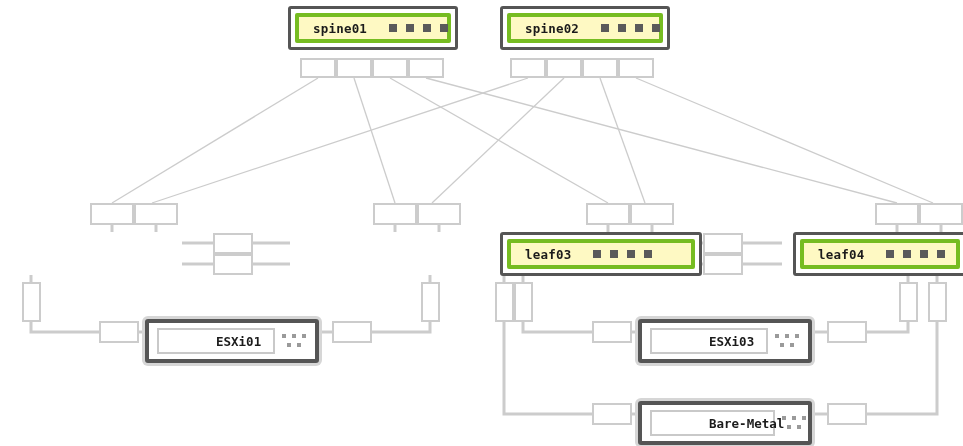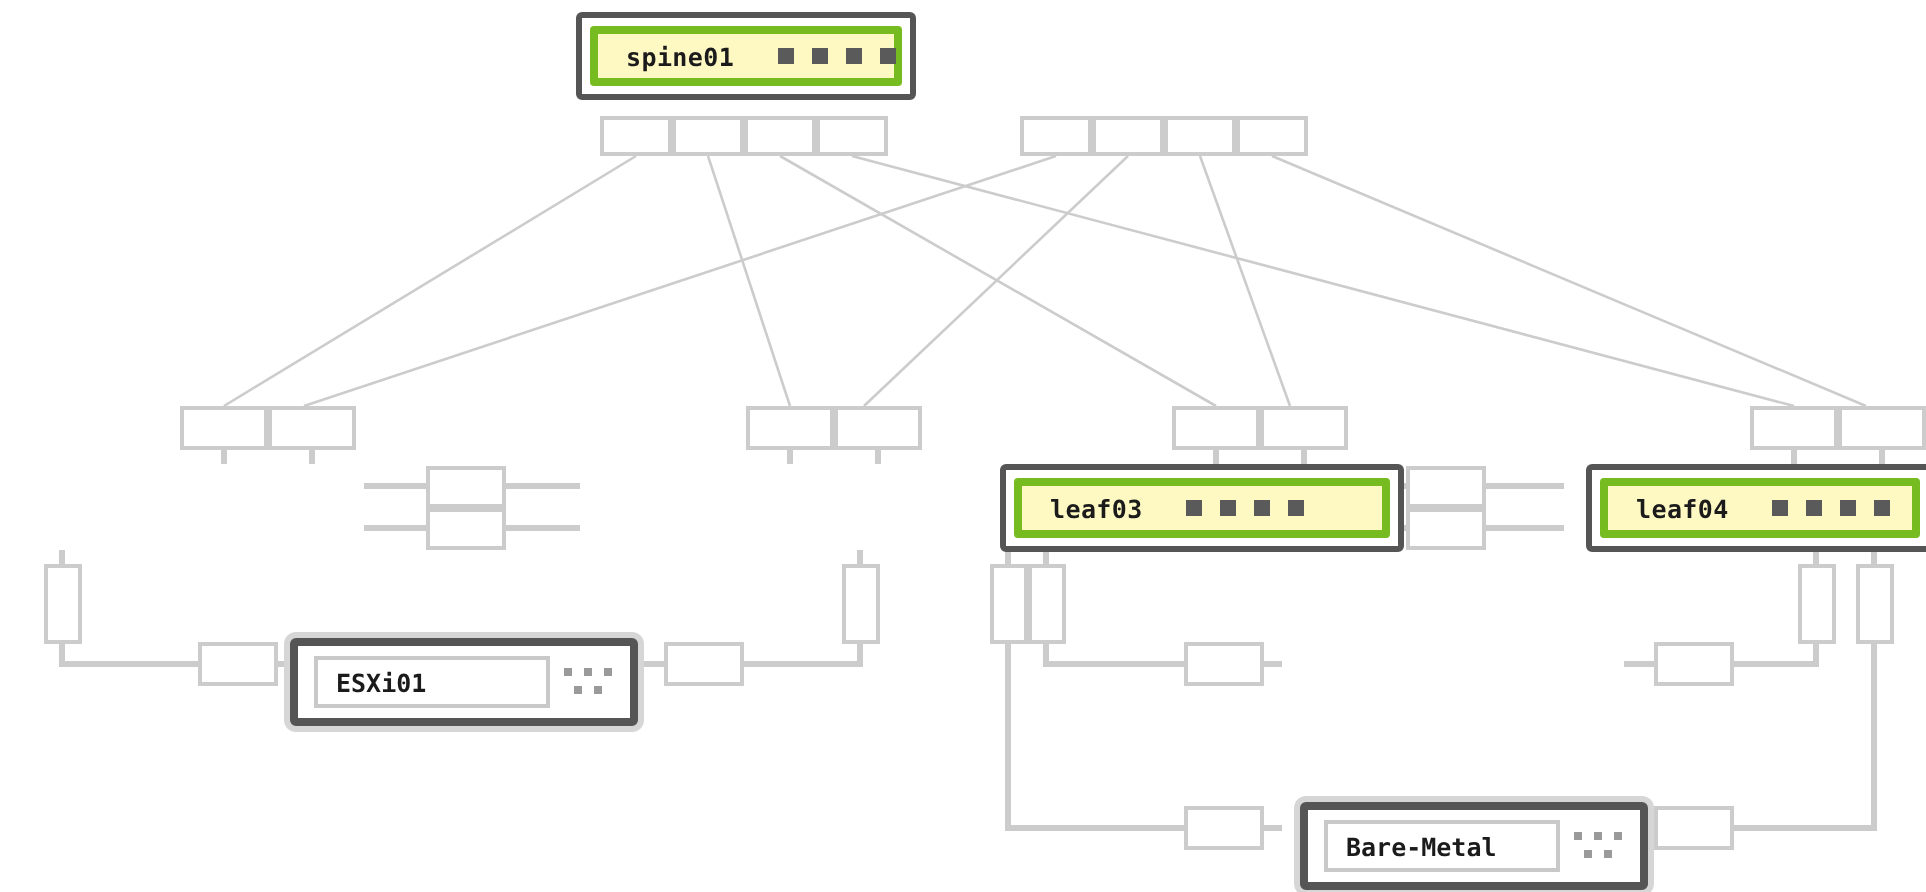--- a/index.html
+++ b/index.html
@@ -52,20 +52,21 @@
     display:flex;align-items:center;
   }
   .host .hbox{
     box-sizing:border-box;
     border:2px solid #c9c9c9;
     background:#ffffff;
     height:26px;
     margin-left:8px;
     display:flex;align-items:center;
     min-width:118px;
+    padding-left:48px;
   }
   .host .hlabel{
     font-size:12.5px;font-weight:bold;color:#1b1b1b;
     white-space:nowrap;margin-left:9px;
   }
   .host .dots{
     position:relative;width:30px;height:18px;margin-left:7px;
   }
   .host .dot{position:absolute;width:4px;height:4px;background:#9a9a9a;}
 
@@ -135,20 +136,31 @@
         <i class="led"></i>
         <i class="led"></i>
       </span>
     </div>
   </div>
   <div class="port abs" style="left:300px;top:58px;width:36px;height:20px;"></div>
   <div class="port abs" style="left:336px;top:58px;width:36px;height:20px;"></div>
   <div class="port abs" style="left:372px;top:58px;width:36px;height:20px;"></div>
   <div class="port abs" style="left:408px;top:58px;width:36px;height:20px;"></div>
 
+  <div class="switch" style="left:500px;top:6px;width:170px;height:44px;">
+    <div class="inner">
+      <span class="nlabel">spine02</span>
+      <span class="leds">
+        <i class="led"></i>
+        <i class="led"></i>
+        <i class="led"></i>
+        <i class="led"></i>
+      </span>
+    </div>
+  </div>
   <div class="port abs" style="left:510px;top:58px;width:36px;height:20px;"></div>
   <div class="port abs" style="left:546px;top:58px;width:36px;height:20px;"></div>
   <div class="port abs" style="left:582px;top:58px;width:36px;height:20px;"></div>
   <div class="port abs" style="left:618px;top:58px;width:36px;height:20px;"></div>
 
   <div class="port abs" style="left:90px;top:203px;width:44px;height:22px;"></div>
   <div class="port abs" style="left:134px;top:203px;width:44px;height:22px;"></div>
   <div class="port abs" style="left:373px;top:203px;width:44px;height:22px;"></div>
   <div class="port abs" style="left:417px;top:203px;width:44px;height:22px;"></div>
   <div class="port abs" style="left:586px;top:203px;width:44px;height:22px;"></div>
@@ -226,27 +238,39 @@
     </div>
     <div class="dots">
       <i class="dot" style="left:0px;top:2px;"></i>
       <i class="dot" style="left:10px;top:2px;"></i>
       <i class="dot" style="left:20px;top:2px;"></i>
       <i class="dot" style="left:5px;top:11px;"></i>
       <i class="dot" style="left:15px;top:11px;"></i>
     </div>
   </div>
 
-
-  <div class="host" style="left:638px;top:401px;width:174px;height:44px;margin-left:12px;">
+  <div class="host" style="left:638px;top:319px;width:174px;height:44px;">
     <div class="hbox">
-      <span class="hlabel">Bare-Metal</span>
+      <span class="hlabel">ESXi03</span>
     </div>
     <div class="dots">
       <i class="dot" style="left:0px;top:2px;"></i>
       <i class="dot" style="left:10px;top:2px;"></i>
       <i class="dot" style="left:20px;top:2px;"></i>
       <i class="dot" style="left:5px;top:11px;"></i>
       <i class="dot" style="left:15px;top:11px;"></i>
     </div>
   </div>
 
+  <div class="host" style="left:638px;top:401px;width:174px;height:44px;">
+    <div class="hbox">
+      <span class="hlabel">Bare-Metal</span>
+    </div>
+    <div class="dots">
+      <i class="dot" style="left:0px;top:2px;"></i>
+      <i class="dot" style="left:10px;top:2px;"></i>
+      <i class="dot" style="left:20px;top:2px;"></i>
+      <i class="dot" style="left:5px;top:11px;"></i>
+      <i class="dot" style="left:15px;top:11px;"></i>
+    </div>
+  </div>
+
 </div>
 
 </body></html>

